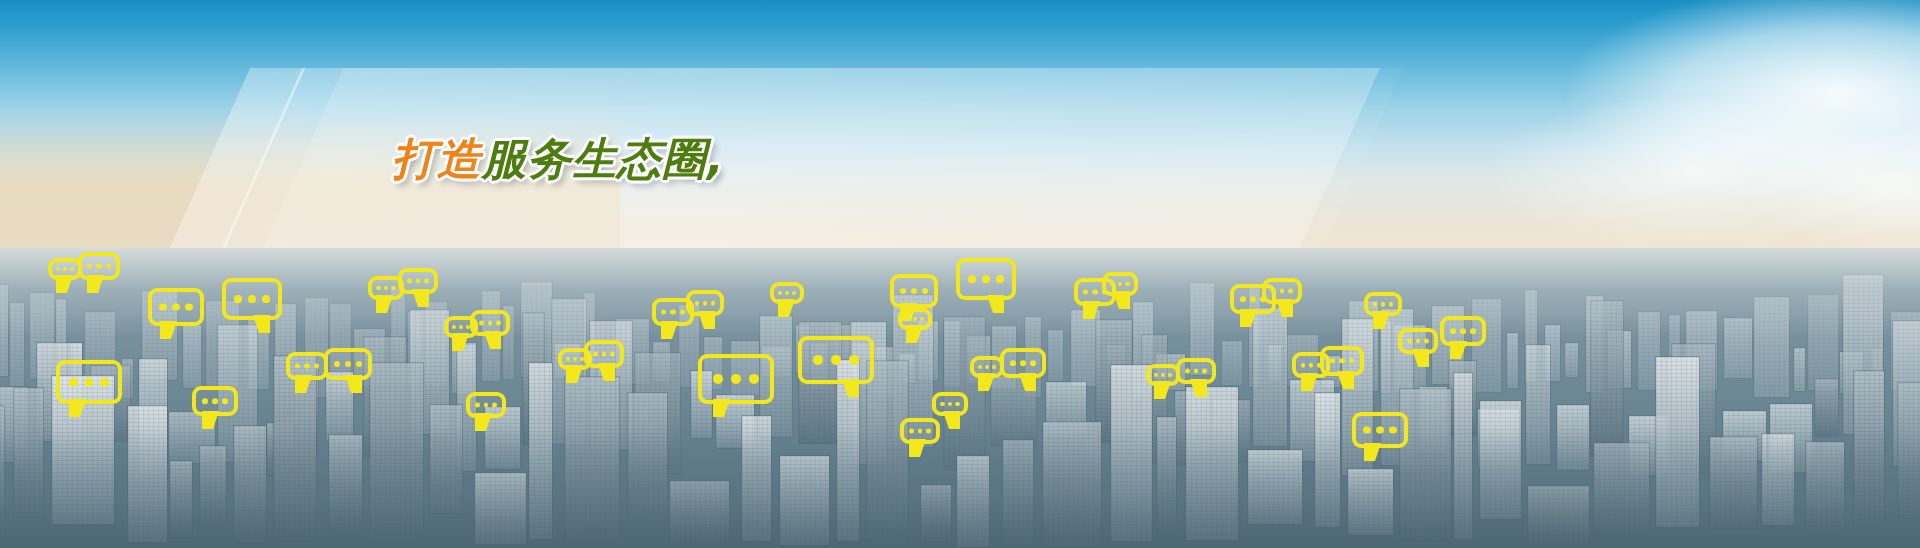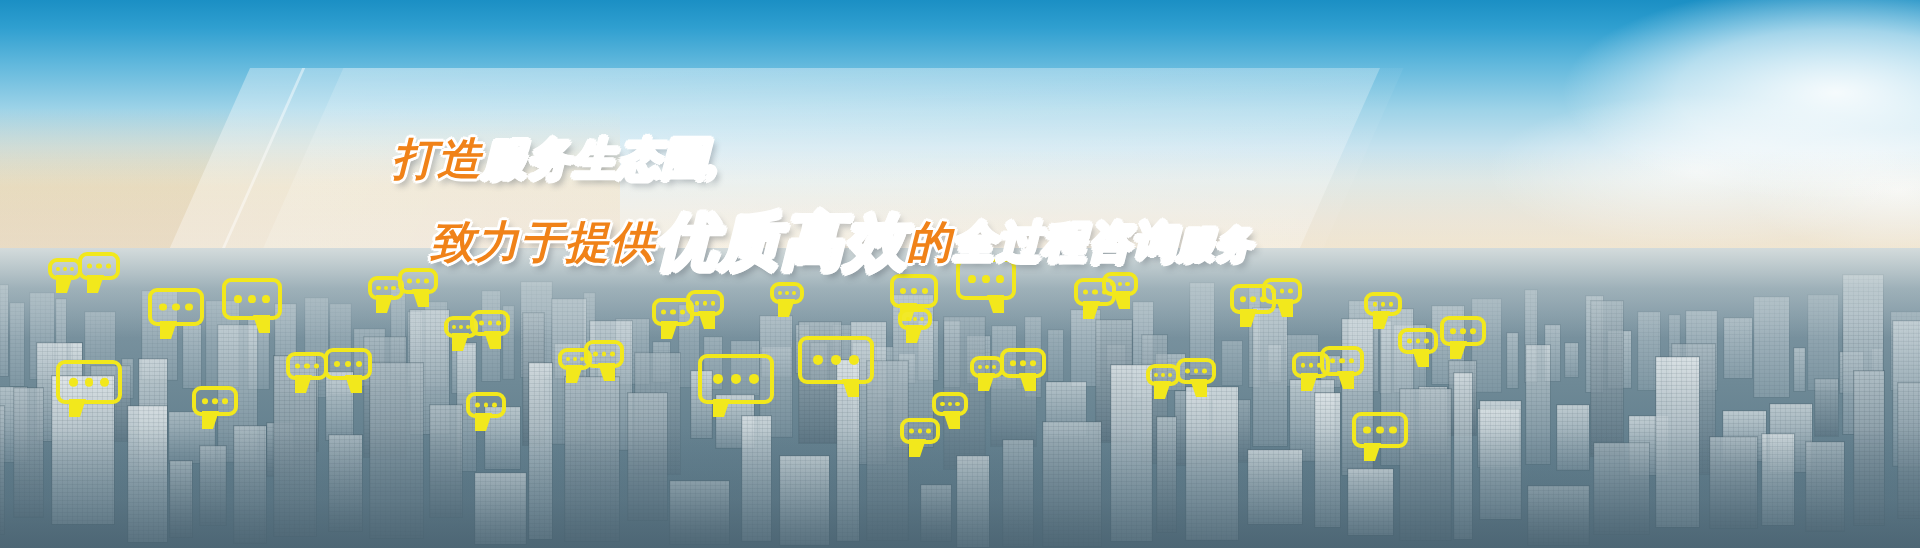--- a/index.html
+++ b/index.html
@@ -114,21 +114,21 @@
       -2px -2px 0 #fff,  2px -2px 0 #fff,
       -2px  2px 0 #fff,  2px  2px 0 #fff,
       -3px  0   0 #fff,  3px  0   0 #fff,
        0   -3px 0 #fff,  0    3px 0 #fff,
        4px  5px 6px rgba(60,70,80,0.42);
   }
   .l1{ left:392px; top:128px; font-size:50px; }
   .l2{ left:430px; top:200px; font-size:44px; }
 
   .or{ color:#F08218; }
-  .bl{ color:#ffffff;font-family:Liberation Serif, serif; }
+  .bl{ color:#4d7c0f; }
   .big{ font-size:62px; vertical-align:-6px; }
   .sm{ font-size:37px; }
   .mid{ font-size:44px; }
 
   
   .bub{
     position:absolute;
     border:4px solid #F2E81C;
     border-radius:9px;
     background:rgba(255,255,255,0.06);
@@ -659,16 +659,15 @@
           <i></i>
           <i></i>
           <i></i>
         </div>
         <div class="tail tail-bl"></div>
       </div>
     </div>
 
   <div class="headline">
     <div class="line l1" id="line1"><span class="or mid">打造</span><span class="bl mid">服务生态圈,</span></div>
-    <div class="line l2" id="line2"><span class="or mid">致力于提供</span><span class="bl big">优质高效</span><span class="or mid">的</span><span class="bl mid">全过程咨询</span><span class="bl sm">服务</span></div>
   </div>
 
 </div>
 
 </body></html>

